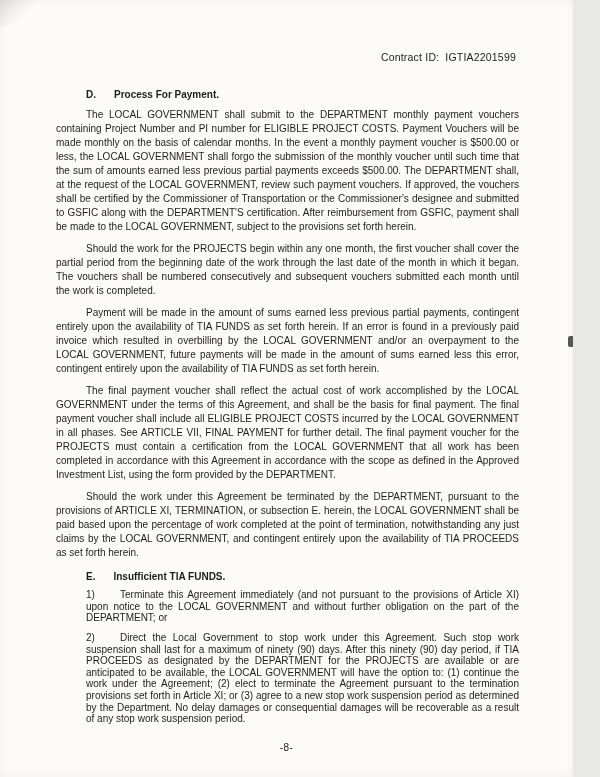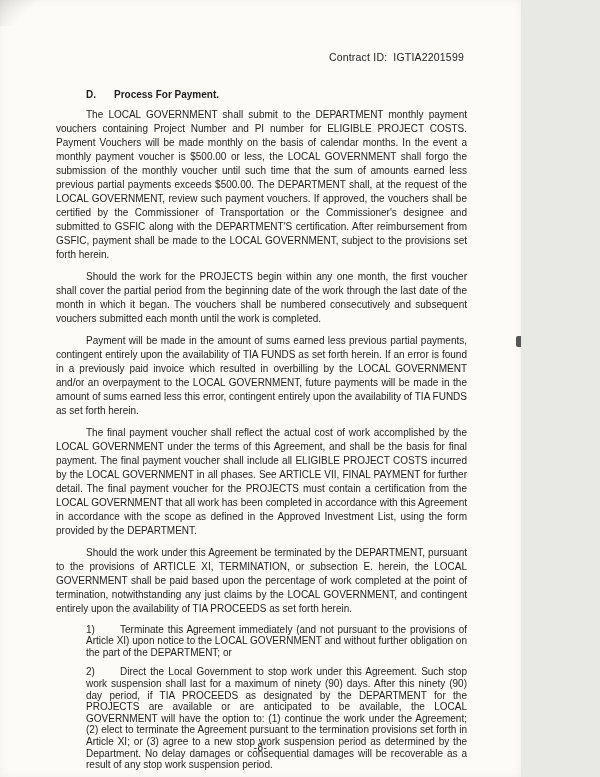--- a/index.html
+++ b/index.html
@@ -4,21 +4,21 @@
 <style>
   html, body { margin: 0; padding: 0; }
   body {
     width: 600px; height: 777px;
     background: #e8e8e5;
     font-family: "Liberation Sans", sans-serif;
     -webkit-font-smoothing: antialiased;
   }
   .page {
     position: relative;
-    width: 521px; height: 777px;
+    width: 573px; height: 777px;
     background: #fcfbf8;
     color: #1d1d1d;
     overflow: hidden;
     box-shadow: inset 0 0 10px rgba(0,0,0,0.05);
   }
   .corner-shade {
     position: absolute; left: 0; top: 0;
     width: 46px; height: 26px;
     background: linear-gradient(135deg, rgba(90,90,90,0.18) 0%, rgba(90,90,90,0.0) 55%);
     pointer-events: none;
@@ -91,20 +91,23 @@
     <div class="heading">
       <span>D.</span><span class="title">Process For Payment.</span>
     </div>
 
     <p class="para">The LOCAL GOVERNMENT shall submit to the DEPARTMENT monthly payment vouchers containing Project Number and PI number for ELIGIBLE PROJECT COSTS. Payment Vouchers will be made monthly on the basis of calendar months.  In the event a monthly payment voucher is $500.00 or less, the LOCAL GOVERNMENT shall forgo the submission of the monthly voucher until such time that the sum of amounts earned less previous partial payments exceeds $500.00.  The DEPARTMENT shall, at the request of the LOCAL GOVERNMENT, review such payment vouchers.  If approved, the vouchers shall be certified by the Commissioner of Transportation or the Commissioner's designee and submitted to GSFIC along with the DEPARTMENT'S certification.  After reimbursement from GSFIC, payment shall be made to the LOCAL GOVERNMENT, subject to the provisions set forth herein.</p>
     <p class="para">Should the work for the PROJECTS begin within any one month, the first voucher shall cover the partial period from the beginning date of the work through the last date of the month in which it began. The vouchers shall be numbered consecutively and subsequent vouchers submitted each month until the work is completed.</p>
     <p class="para">Payment will be made in the amount of sums earned less previous partial payments, contingent entirely upon the availability of TIA FUNDS as set forth herein.  If an error is found in a previously paid invoice which resulted in overbilling by the LOCAL GOVERNMENT and/or an overpayment to the LOCAL GOVERNMENT, future payments will be made in the amount of sums earned less this error, contingent entirely upon the availability of TIA FUNDS as set forth herein.</p>
     <p class="para">The final payment voucher shall reflect the actual cost of work accomplished by the LOCAL GOVERNMENT under the terms of this Agreement, and shall be the basis for final payment.  The final payment voucher shall include all ELIGIBLE PROJECT COSTS incurred by the LOCAL GOVERNMENT in all phases.  See ARTICLE VII, FINAL PAYMENT for further detail.  The final payment voucher for the PROJECTS must contain a certification from the LOCAL GOVERNMENT that all work has been completed in accordance with this Agreement in accordance with the scope as defined in the Approved Investment List, using the form provided by the DEPARTMENT.</p>
     <p class="para">Should the work under this Agreement be terminated by the DEPARTMENT, pursuant to the provisions of ARTICLE XI, TERMINATION, or subsection E. herein, the LOCAL GOVERNMENT shall be paid based upon the percentage of work completed at the point of termination, notwithstanding any just claims by the LOCAL GOVERNMENT, and contingent entirely upon the availability of TIA PROCEEDS as set forth herein.</p>
 
+    <div class="heading sec-e">
+      <span>E.</span><span class="title">Insufficient TIA FUNDS.</span>
+    </div>
 
 
     <div class="item">
       <span class="num">1)</span><span>Terminate this Agreement immediately (and not pursuant to the provisions of Article XI) upon notice to the LOCAL GOVERNMENT and without further obligation on the part of the DEPARTMENT; or</span>
     </div>
 
     <div class="item">
       <span class="num">2)</span><span>Direct the Local Government to stop work under this Agreement.  Such stop work suspension shall last for a maximum of ninety (90) days.  After this ninety (90) day period, if TIA PROCEEDS as designated by the DEPARTMENT for the PROJECTS are available or are anticipated to be available, the LOCAL GOVERNMENT will have the option to:  (1) continue the work under the Agreement; (2) elect to terminate the Agreement pursuant to the termination provisions set forth in Article XI; or (3) agree to a new stop work suspension period as determined by the Department.  No delay damages or consequential damages will be recoverable as a result of any stop work suspension period.</span>
     </div>
 

